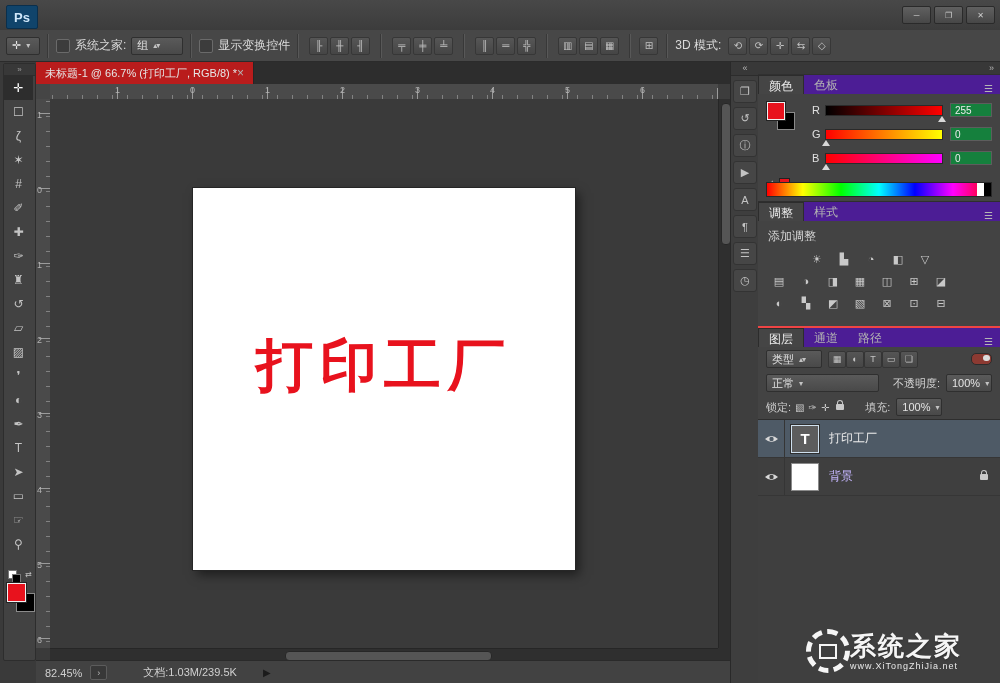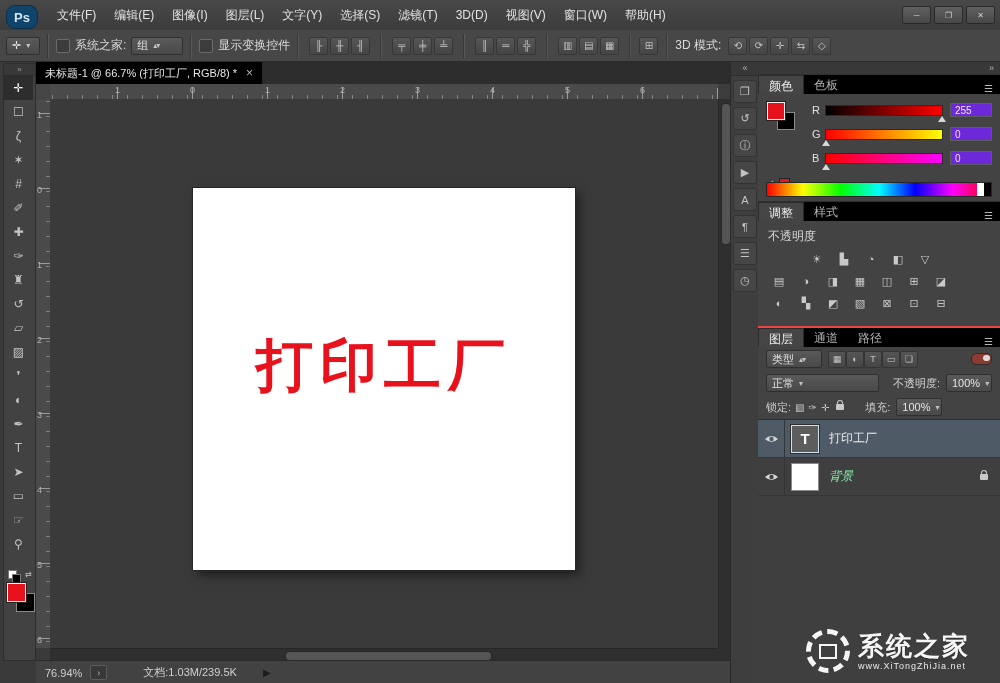--- a/index.html
+++ b/index.html
@@ -5,21 +5,21 @@
   html,body{margin:0;padding:0}
   body{width:1000px;height:683px;position:relative;overflow:hidden;background:#3a3a3a;
        font-family:"Liberation Sans","DejaVu Sans",sans-serif;color:#d6d6d6;font-size:12px}
   .abs{position:absolute}
   .flex{display:flex;align-items:center}
 
   
   #menubar{left:0;top:0;width:1000px;height:30px;background:linear-gradient(#484848,#3c3c3c);
            border-bottom:1px solid #272727;display:flex;align-items:center}
   .ps-logo{width:30px;height:22px;margin:4px 10px 0 6px;background:#10446b;color:#cfe7fa;font-weight:bold;
-           font-size:13px;display:flex;align-items:center;justify-content:center;border:1px solid #0a2f4c;border-radius:9px}
+           font-size:13px;display:flex;align-items:center;justify-content:center;border:1px solid #0a2f4c;border-radius:2px}
   .menu-item{padding:0 9px;height:30px;line-height:30px;color:#e2e2e2;font-size:12px;white-space:nowrap}
   .win-controls{margin-left:auto;display:flex;gap:3px;margin-right:5px}
   .win-btn{width:27px;height:16px;background:linear-gradient(#606060,#474747);border:1px solid #2a2a2a;
            border-radius:2px;color:#cfcfcf;font-size:8px;display:flex;align-items:center;justify-content:center}
 
   
   #optionsbar{left:0;top:30px;width:1000px;height:32px;background:#474747;border-bottom:1px solid #2b2b2b;
               display:flex;align-items:center;padding:0 6px;box-sizing:border-box}
   .sep{width:1px;height:24px;background:#383838;border-right:1px solid #585858;margin:0 7px}
   .checkbox{width:12px;height:12px;background:#3c3c3c;border:1px solid #6a6a6a;border-radius:2px;margin-right:5px}
@@ -39,22 +39,22 @@
   .tool.selected{background:#2d2d2d;color:#ffffff}
   #swatch-cluster{position:relative;margin-top:14px;height:52px}
   .swatch-mini-default{position:absolute;left:4px;top:0;width:7px;height:7px;background:#fff;border:1px solid #777}
   .swatch-mini-default::after{content:"";position:absolute;left:3px;top:3px;width:7px;height:7px;background:#000;border:1px solid #777}
   .swatch-swap{position:absolute;right:3px;top:0;font-size:8px;color:#c0c0c0}
   .swatch-fg{position:absolute;left:3px;top:13px;width:17px;height:17px;border:1px solid #f2f2f2;outline:1px solid #242424;z-index:2}
   .swatch-bg{position:absolute;left:12px;top:23px;width:17px;height:17px;background:#000;border:1px solid #8a8a8a;z-index:1}
 
   
   #tabbar{left:36px;top:62px;width:694px;height:22px;background:#2d2d2d;border-bottom:1px solid #222;display:flex;align-items:flex-end}
-  .doc-tab{height:22px;background:#000000;border-right:1px solid #262626;display:flex;align-items:center;
-           padding:0 9px;font-size:11px;color:#e6e6e6;gap:9px;box-sizing:border-box}
+  .doc-tab{height:22px;background:#b91c1c;border-right:1px solid #262626;display:flex;align-items:center;
+           padding:0 9px;font-size:11px;color:#e6e6e6;box-sizing:border-box}
   .tab-close{color:#b5b5b5;font-size:12px;line-height:12px}
 
   #ruler-corner{left:36px;top:84px;width:14px;height:15px;background:#454545;border-right:1px solid #2c2c2c;border-bottom:1px solid #2c2c2c}
   #ruler-top{left:50px;top:84px;width:668px;height:15px;background-color:#4a4a4a;border-bottom:1px solid #2c2c2c;
     background-image:linear-gradient(90deg,#9b9b9b 0 1px,transparent 1px),linear-gradient(90deg,#828282 0 1px,transparent 1px);
     background-size:75px 11px,15px 4px;background-repeat:repeat-x;background-position:67px bottom,2px bottom}
   #ruler-corner-r{left:718px;top:84px;width:12px;height:15px;background:#3d3d3d;border-bottom:1px solid #2c2c2c}
   #ruler-left{left:36px;top:99px;width:14px;height:549px;background-color:#4a4a4a;border-right:1px solid #2c2c2c;
     background-image:linear-gradient(#9b9b9b 0 1px,transparent 1px),linear-gradient(#828282 0 1px,transparent 1px);
     background-size:11px 75px,4px 15px;background-repeat:repeat-y;background-position:right 0 top 14px,right 0 top 2px}
@@ -82,34 +82,34 @@
 
   
   #dock-strip{left:730px;top:62px;width:28px;height:621px;background:#3e3e3e;border-left:1px solid #292929;border-right:1px solid #2c2c2c}
   #strip-expand{height:13px;text-align:center;font-size:9px;color:#b5b5b5;line-height:13px;background:#383838;border-bottom:1px solid #2c2c2c}
   .strip-icon{width:22px;height:21px;margin:4px auto 0;display:flex;align-items:center;justify-content:center;
               font-size:11px;color:#c3c3c3;background:#464646;border:1px solid #333;border-radius:3px}
 
   #panels{left:758px;top:62px;width:242px;height:621px;background:#434343}
   .dockbar{height:12px;background:#383838;display:flex;align-items:center;border-bottom:1px solid #303030}
   .dockbar .collapse{margin-left:auto;font-size:9px;color:#b5b5b5;padding:0 6px}
-  .panel-tabs{display:flex;align-items:flex-end;height:19px;background:#000000}
+  .panel-tabs{display:flex;align-items:flex-end;height:19px;background:#4c1d95}
   .ptab{padding:2px 10px 3px;font-size:12px;color:#b2b2b2;height:19px;box-sizing:border-box}
   .ptab.active{background:#454545;color:#ececec;border:1px solid #2c2c2c;border-bottom:none}
   .pmenu{margin-left:auto;color:#b5b5b5;font-size:10px;padding:0 7px}
 
   
   #color-content{position:relative;height:107px;border-bottom:1px solid #2e2e2e}
   .cp-fg{position:absolute;left:9px;top:8px;width:16px;height:16px;border:1px solid #f0f0f0;outline:1px solid #222;z-index:2}
   .cp-bg{position:absolute;left:19px;top:18px;width:16px;height:16px;background:#000;border:1px solid #8a8a8a}
   .crow{position:absolute;left:54px;right:8px;height:12px;display:flex;align-items:center}
   .clabel{width:13px;font-size:11px;color:#e0e0e0}
   .ctrack{position:relative;flex:1;height:9px;border:1px solid #2a2a2a;margin-right:7px}
   .cthumb{position:absolute;bottom:-7px;width:0;height:0;border:4px solid transparent;border-bottom:6px solid #d8d8d8;margin-left:-4px}
-  .cval{width:42px;height:14px;background:#6d28d9;border:1px solid #5d5d5d;font-size:10px;color:#ececec;
+  .cval{width:42px;height:14px;background:#15803d;border:1px solid #5d5d5d;font-size:10px;color:#ececec;
         display:flex;align-items:center;padding:0 4px;box-sizing:border-box}
   .gamut{position:absolute;left:10px;top:84px;display:flex;align-items:center;gap:3px;font-size:9px;color:#cdcdcd}
   .gamut-swatch{width:9px;height:9px;border:1px solid #222}
   .spectrum{position:absolute;left:8px;right:8px;top:88px;height:13px;border:1px solid #282828;
             background:linear-gradient(90deg,#f00,#ff0 16%,#0f0 33%,#0ff 50%,#00f 66%,#f0f 83%,#f00)}
   .spec-w{position:absolute;right:7px;top:0;width:7px;height:100%;background:#fff}
   .spec-k{position:absolute;right:0;top:0;width:7px;height:100%;background:#000}
 
   
   #adjust-title{font-size:12px;color:#d5d5d5;padding:7px 0 3px 10px}
@@ -131,51 +131,37 @@
   .lock{position:relative;width:8px;height:6px;background:#c9c9c9;border-radius:1px;display:inline-block;margin:0 3px}
   .lock::before{content:"";position:absolute;left:1px;top:-4px;width:4px;height:3px;border:1.5px solid #c9c9c9;border-bottom:none;border-radius:3px 3px 0 0}
   #layer-list{background:#3f3f3f;border-top:1px solid #2e2e2e;height:353px;position:relative}
   .layer-row{display:flex;align-items:center;height:37px;border-bottom:1px solid #363636}
   .layer-row.selected{background:#4e5a66}
   .eye-cell{width:26px;height:100%;display:flex;align-items:center;justify-content:center;border-right:1px solid #353535}
   .thumb{width:28px;height:28px;margin-left:6px;display:flex;align-items:center;justify-content:center;box-sizing:border-box}
   .thumb.text-thumb{background:#5d5d5d;border:1px solid #cfe0ee;color:#fff;font-weight:bold;font-size:15px;box-shadow:0 0 0 1px #2e2e2e}
   .thumb.white-thumb{background:#fff;border:1px solid #8a8a8a}
   .layer-name{margin-left:10px;font-size:12px;color:#eaeaea}
-  .layer-name.italic{font-style:italic;color:#86efac}
+  .layer-name.italic{color:#c4b5fd}
   .layer-lock{margin-left:auto;margin-right:12px}
 
   
   #watermark{left:806px;top:622px;width:192px;height:58px;z-index:50;display:flex;align-items:center;opacity:.95}
   #wm-gear{width:44px;height:44px;border:5px dashed #fff;border-radius:50%;box-sizing:border-box;
            display:flex;align-items:center;justify-content:center}
   #wm-gear-inner{width:14px;height:11px;border:2px solid #fff}
-  #wm-textcol{margin-left:8px}
+  #wm-textcol{margin-left:0}
   #wm-title{font-size:26px;font-weight:bold;color:#fff;letter-spacing:2px;line-height:30px;text-shadow:0 1px 2px rgba(0,0,0,.35)}
   #wm-url{font-size:9px;color:#f2f2f2;letter-spacing:1px}
 </style>
 </head>
 <body>
 
 <div id="menubar" class="abs">
   <div class="ps-logo">Ps</div>
-  <div class="flex">
-
-  <div class="menu-item">文件(F)</div>
-      <div class="menu-item">编辑(E)</div>
-      <div class="menu-item">图像(I)</div>
-      <div class="menu-item">图层(L)</div>
-      <div class="menu-item">文字(Y)</div>
-      <div class="menu-item">选择(S)</div>
-      <div class="menu-item">滤镜(T)</div>
-      <div class="menu-item">3D(D)</div>
-      <div class="menu-item">视图(V)</div>
-      <div class="menu-item">窗口(W)</div>
-      <div class="menu-item">帮助(H)</div>
-    </div>
   <div class="win-controls">
     <div class="win-btn">─</div>
     <div class="win-btn">❐</div>
     <div class="win-btn">✕</div>
   </div>
 </div>
 
 <div id="optionsbar" class="abs">
   <div class="dd" style="width:34px">
     <span>✛</span>
@@ -303,21 +289,21 @@
 
 <div id="vscroll" class="abs">
   <div id="vthumb"></div>
 </div>
 <div id="hscroll" class="abs">
   <div id="hthumb"></div>
 </div>
 <div id="scroll-corner" class="abs"></div>
 
 <div id="statusbar" class="abs">
-  <span style="margin-left:9px">76.94%</span>
+  <span style="margin-left:9px">82.45%</span>
   <div class="status-box">›</div>
   <span style="margin-left:28px">文档:1.03M/239.5K</span>
   <span class="status-arrow">▶</span>
 </div>
 
 <div id="dock-strip" class="abs">
   <div id="strip-expand">«</div>
   <div>
 
   <div class="strip-icon">❐</div>
@@ -378,21 +364,21 @@
       </div>
     </div>
   </div>
 
   <div id="adjust-section">
     <div class="panel-tabs">
       <div class="ptab active">调整</div>
       <div class="ptab">样式</div>
       <div class="pmenu">☰</div>
     </div>
-    <div id="adjust-title">不透明度</div>
+    <div id="adjust-title">添加调整</div>
     <div class="adj-row indent">
 
     <div class="adj-icon">☀</div>
         <div class="adj-icon">▙</div>
         <div class="adj-icon">◔</div>
         <div class="adj-icon">◧</div>
         <div class="adj-icon">▽</div>
       </div>
     <div class="adj-row">
 

